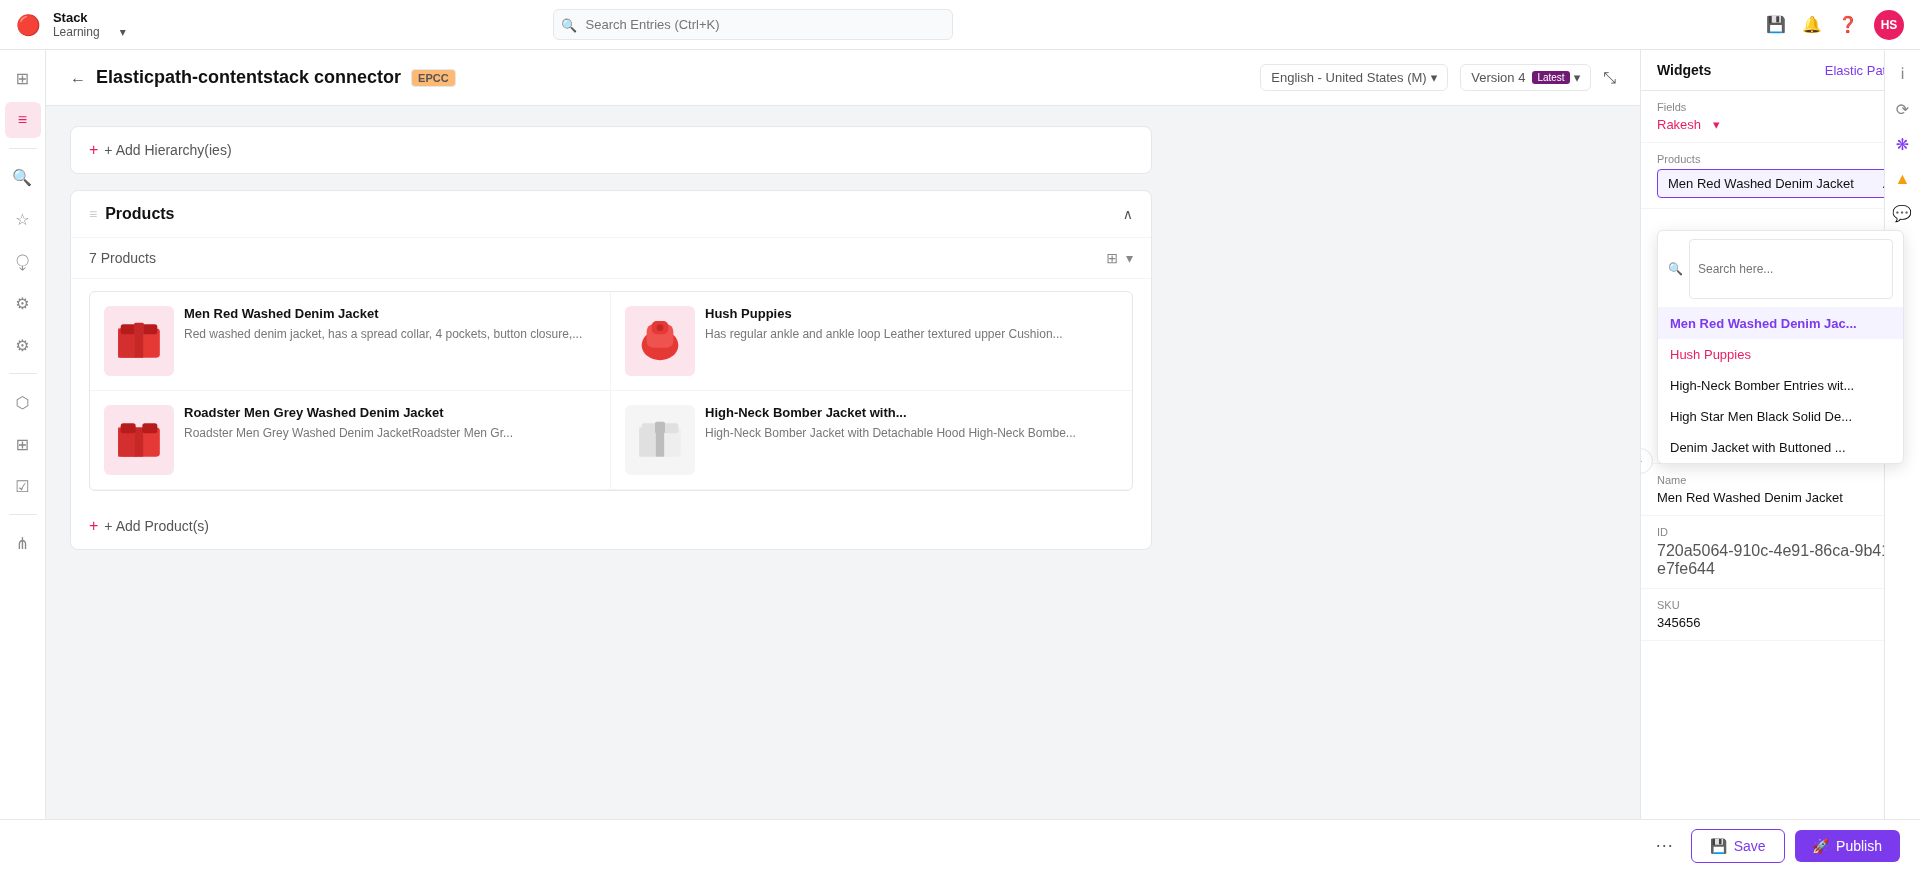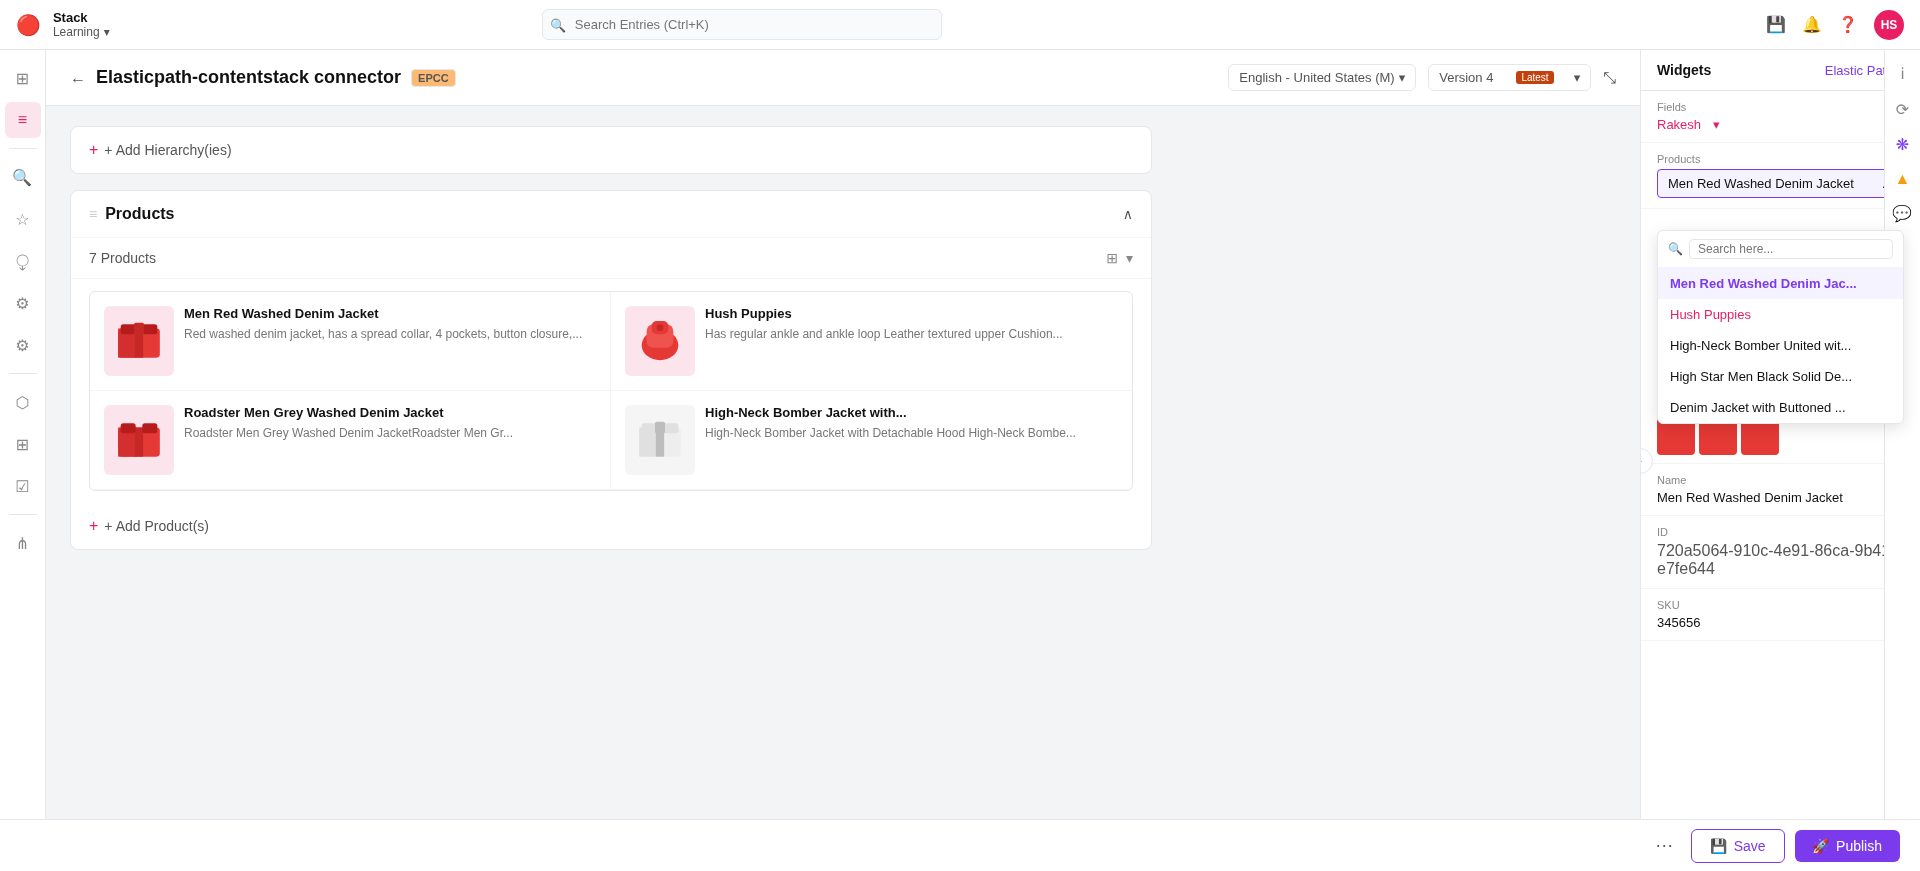--- a/index.html
+++ b/index.html
@@ -13,21 +13,21 @@
       display: flex;
       align-items: center;
       padding: 0 16px;
       position: fixed;
       top: 0; left: 0; right: 0;
       z-index: 100;
     }
     .nav-logo { color: #e91e63; font-size: 20px; margin-right: 12px; }
     .nav-stack { display: flex; flex-direction: column; margin-right: 20px; }
     .nav-stack-name { font-size: 13px; font-weight: 600; color: #111; }
-    .nav-stack-env { font-size: 12px; color: #555; display: flex; align-items: flex-start; gap: 4px; cursor: pointer; }
+    .nav-stack-env { font-size: 12px; color: #555; display: flex; align-items: flex-start; gap: 20px; cursor: pointer; }
     .nav-search {
       flex: 1;
       max-width: 400px;
       margin: 0 auto;
       position: relative;
     }
     .nav-search input {
       width: 100%;
       padding: 7px 12px 7px 32px;
       border: 1px solid #e5e7eb;
@@ -110,27 +110,27 @@
       font-weight: 600;
     }
     .entry-meta { display: flex; align-items: center; gap: 12px; }
     .entry-lang {
       display: flex; gap: 4px;
       font-size: 13px; color: #555; cursor: pointer;
       border: 1px solid #e5e7eb; border-radius: 6px;
       padding: 5px 10px;
     }
     .entry-version {
-      display: flex; align-items: center; gap: 20px;
+      display: flex; align-items: center; gap: 4px;
       font-size: 13px; color: #555; cursor: pointer;
       border: 1px solid #e5e7eb; border-radius: 6px;
       padding: 5px 10px;
     }
     .version-latest {
-      background: #c2410c; color: #fff; font-size: 10px;
+      background: #701a75; color: #fff; font-size: 10px;
       border-radius: 3px; padding: 1px 5px; margin-left: 3px;
     }
     .entry-expand { color: #555; cursor: pointer; font-size: 16px; }
 
     
     .editor-content { padding: 20px 24px; max-width: 1130px; }
 
     
     .section-card {
       background: #fff;
@@ -277,21 +277,21 @@
     }
     .dropdown-search {
       padding: 8px 10px;
       border-bottom: 1px solid #f3f4f6;
       display: flex; align-items: center; gap: 6px;
     }
     .dropdown-search input {
       flex: 1;
       border: 1px solid #e5e7eb;
       border-radius: 4px;
-      padding: 2px 8px;
+      padding: 22px 8px;
       font-size: 12px;
       outline: none;
     }
     .dropdown-item {
       padding: 8px 12px;
       font-size: 13px;
       cursor: pointer;
       color: #111;
     }
     .dropdown-item.active { color: #7c3aed; font-weight: 600; background: #f5f3ff; }
@@ -556,21 +556,21 @@
       </div>
     </div>
 
     <div class="dropdown-popup">
       <div class="dropdown-search">
         <span style="color:#999;font-size:12px;">🔍</span>
         <input type="text" placeholder="Search here..." style="">
       </div>
       <div class="dropdown-item active">Men Red Washed Denim Jac...</div>
       <div class="dropdown-item selected">Hush Puppies</div>
-      <div class="dropdown-item">High-Neck Bomber United wit...</div>
+      <div class="dropdown-item">High-Neck Bomber Entries wit...</div>
       <div class="dropdown-item">High Star Men Black Solid De...</div>
       <div class="dropdown-item">Denim Jacket with Buttoned ...</div>
     </div>
 
     <div style="padding: 8px 16px; border-bottom: 1px solid #f3f4f6; display: flex; gap: 4px; margin-top: 200px;">
       <div style="width:38px;height:38px;background:#e53935;border-radius:4px;"></div>
       <div style="width:38px;height:38px;background:#e53935;border-radius:4px;"></div>
       <div style="width:38px;height:38px;background:#e53935;border-radius:4px;"></div>
     </div>
 

